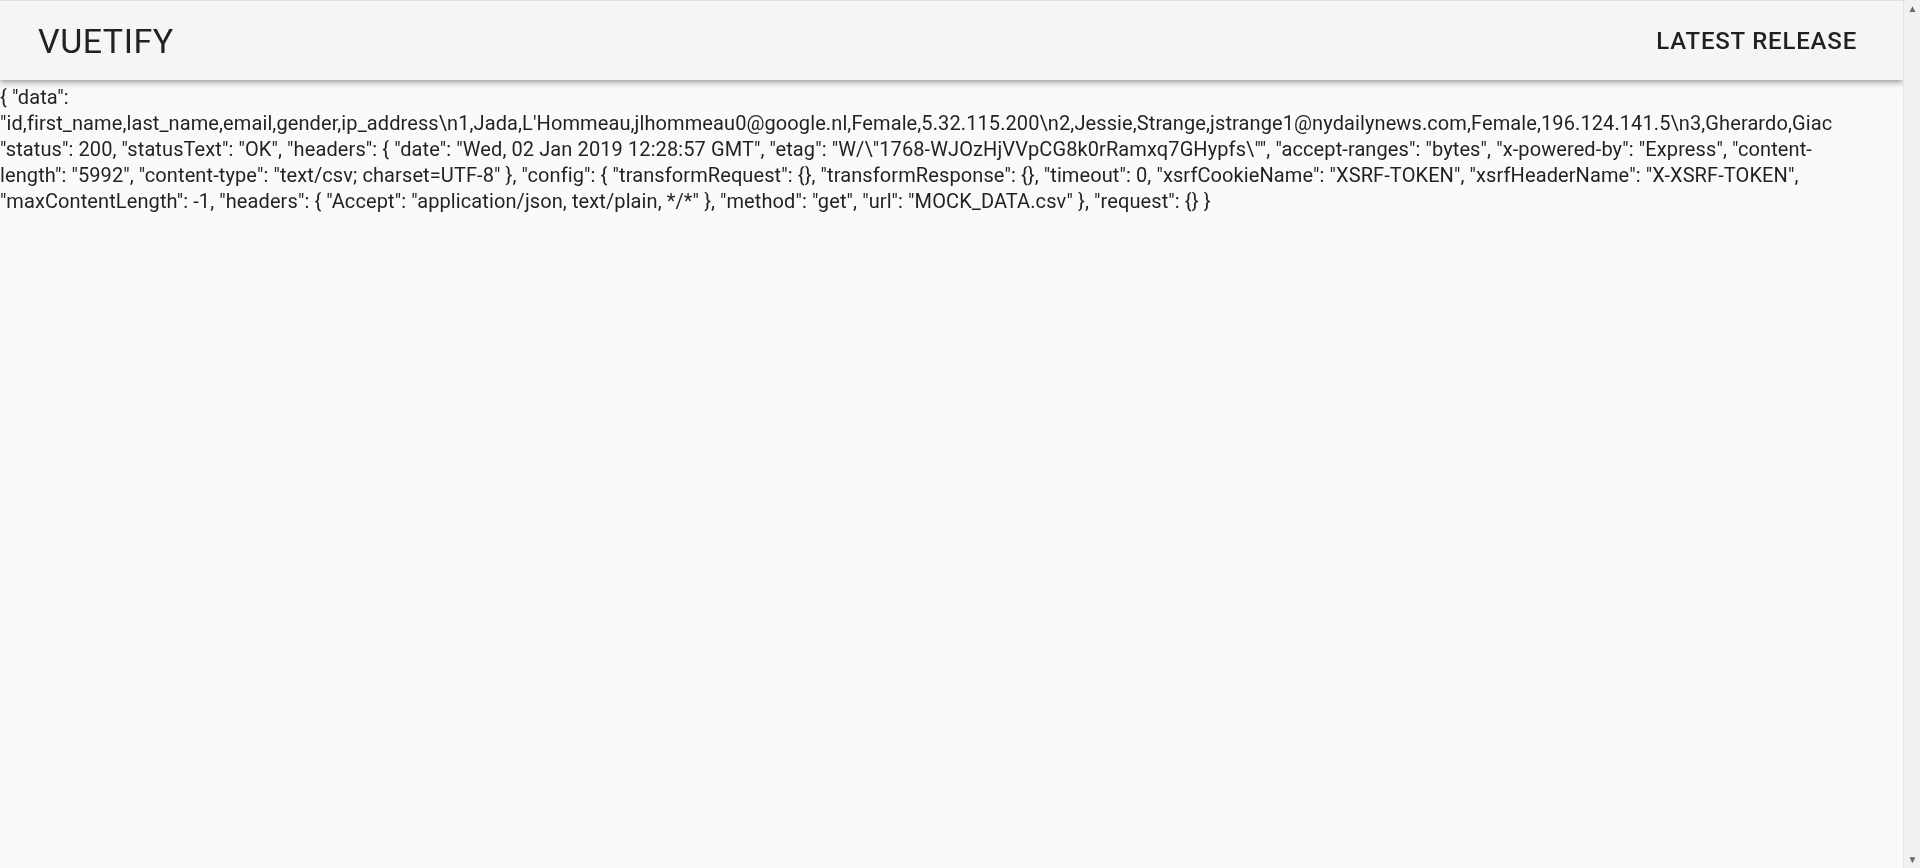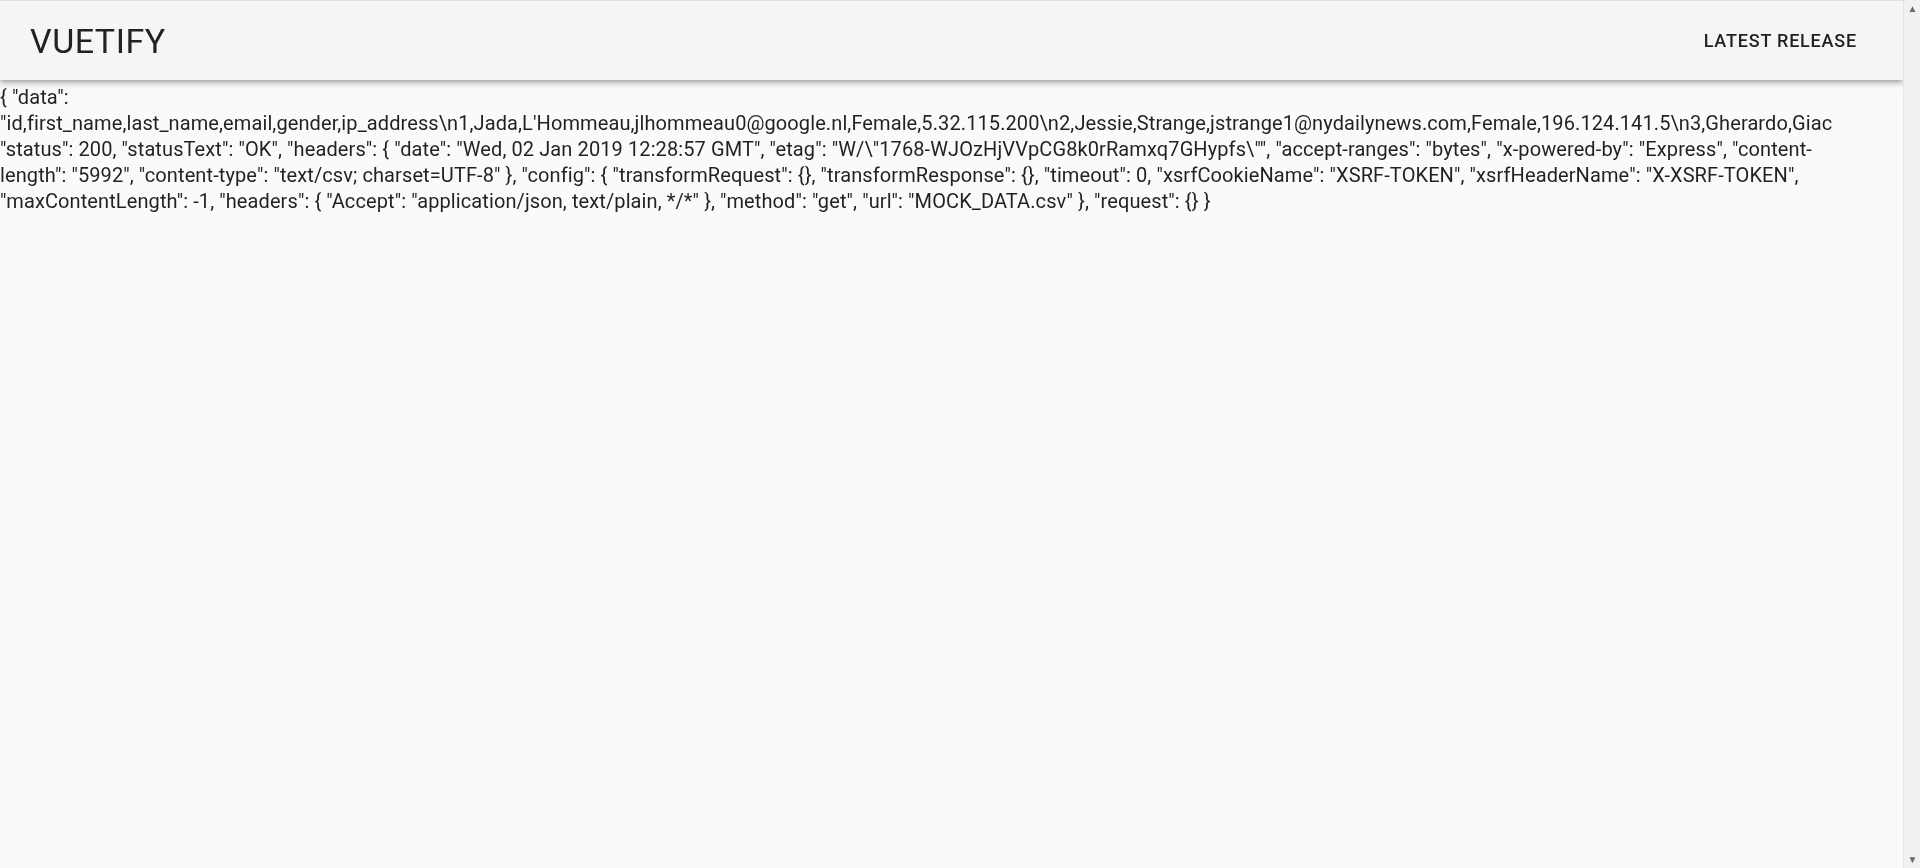--- a/index.html
+++ b/index.html
@@ -48,24 +48,25 @@
       align-items: baseline;
       font-size: 34px;
       letter-spacing: 0.5px;
       font-weight: 300;
       color: #424242;
       white-space: nowrap;
     }
     .brand .bold {
       font-weight: 400;
       color: #212121;
+      margin-left: 8px;
     }
     .spacer { flex: 1 1 auto; }
     .nav-btn {
-      font-size: 18px;
+      font-size: 24px;
       font-weight: 500;
       letter-spacing: 0.8px;
       color: rgba(0,0,0,0.87);
       text-transform: uppercase;
       padding: 8px 16px;
       cursor: pointer;
       user-select: none;
       text-align: center;
     }
     .content {

